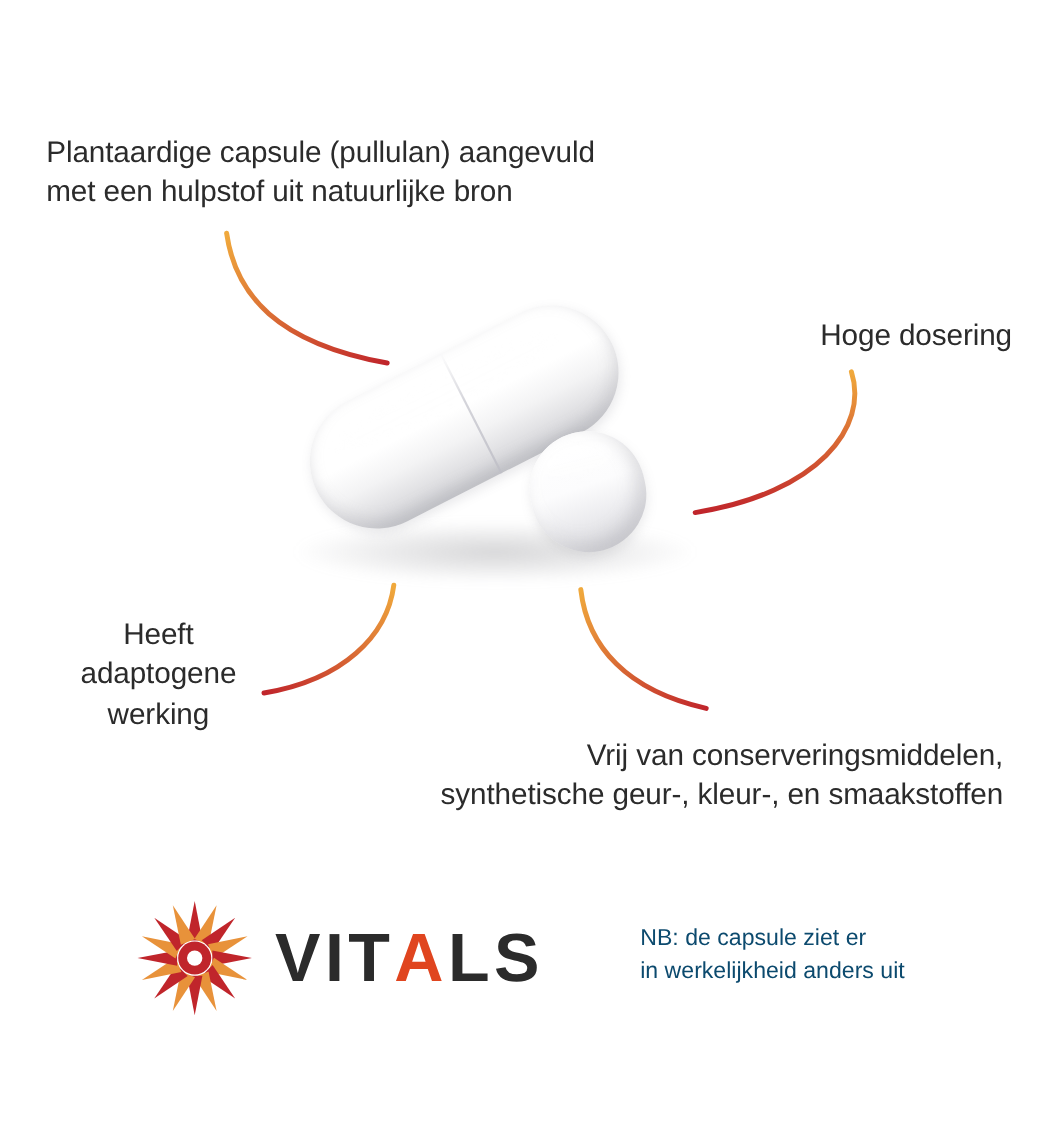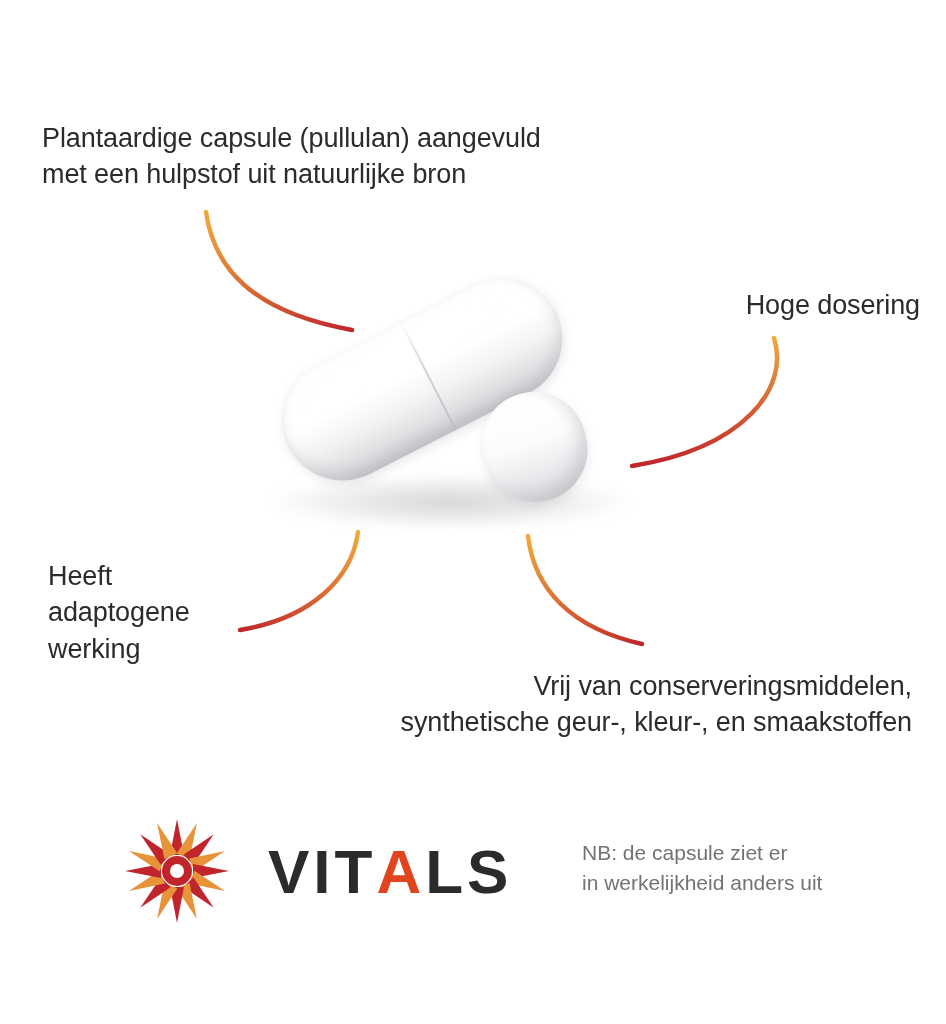--- a/index.html
+++ b/index.html
@@ -36,21 +36,21 @@
   #callout-dosering {
     left: 660px;
     top: 287px;
     width: 260px;
     text-align: right;
   }
   #callout-adaptogeen {
     left: 48px;
     top: 558px;
     width: 192px;
-    text-align: left;
+    text-align: center;
   }
   #callout-vrij {
     left: 262px;
     top: 668px;
     width: 650px;
     text-align: right;
   }
   .svg-layer {
     position: absolute;
     left: 0;
@@ -131,41 +131,41 @@
     background: linear-gradient(180deg, rgba(255,255,255,0.95), rgba(255,255,255,0.05));
     filter: blur(3px);
   }
   
   .logo-row {
     position: absolute;
     left: 118px;
     top: 812px;
     display: flex;
     align-items: center;
-    gap: 32px;
+    gap: 14px;
   }
   .logo-word {
     font-size: 62px;
     font-weight: 700;
     letter-spacing: 4px;
     color: #2b2b2b;
     display: flex;
     align-items: baseline;
   }
   .logo-word .dot {
     color: #e0451f;
   }
   .note {
     position: absolute;
     left: 582px;
     top: 838px;
     width: 330px;
     font-size: 21px;
     line-height: 1.45;
-    color: #737373;
+    color: #0c4a6e;
     white-space: pre-line;
   }
 </style>
 </head>
 <body>
 
 <div class="stage">
 
   <div class="capsule-area">
     <div class="shadow"></div>

